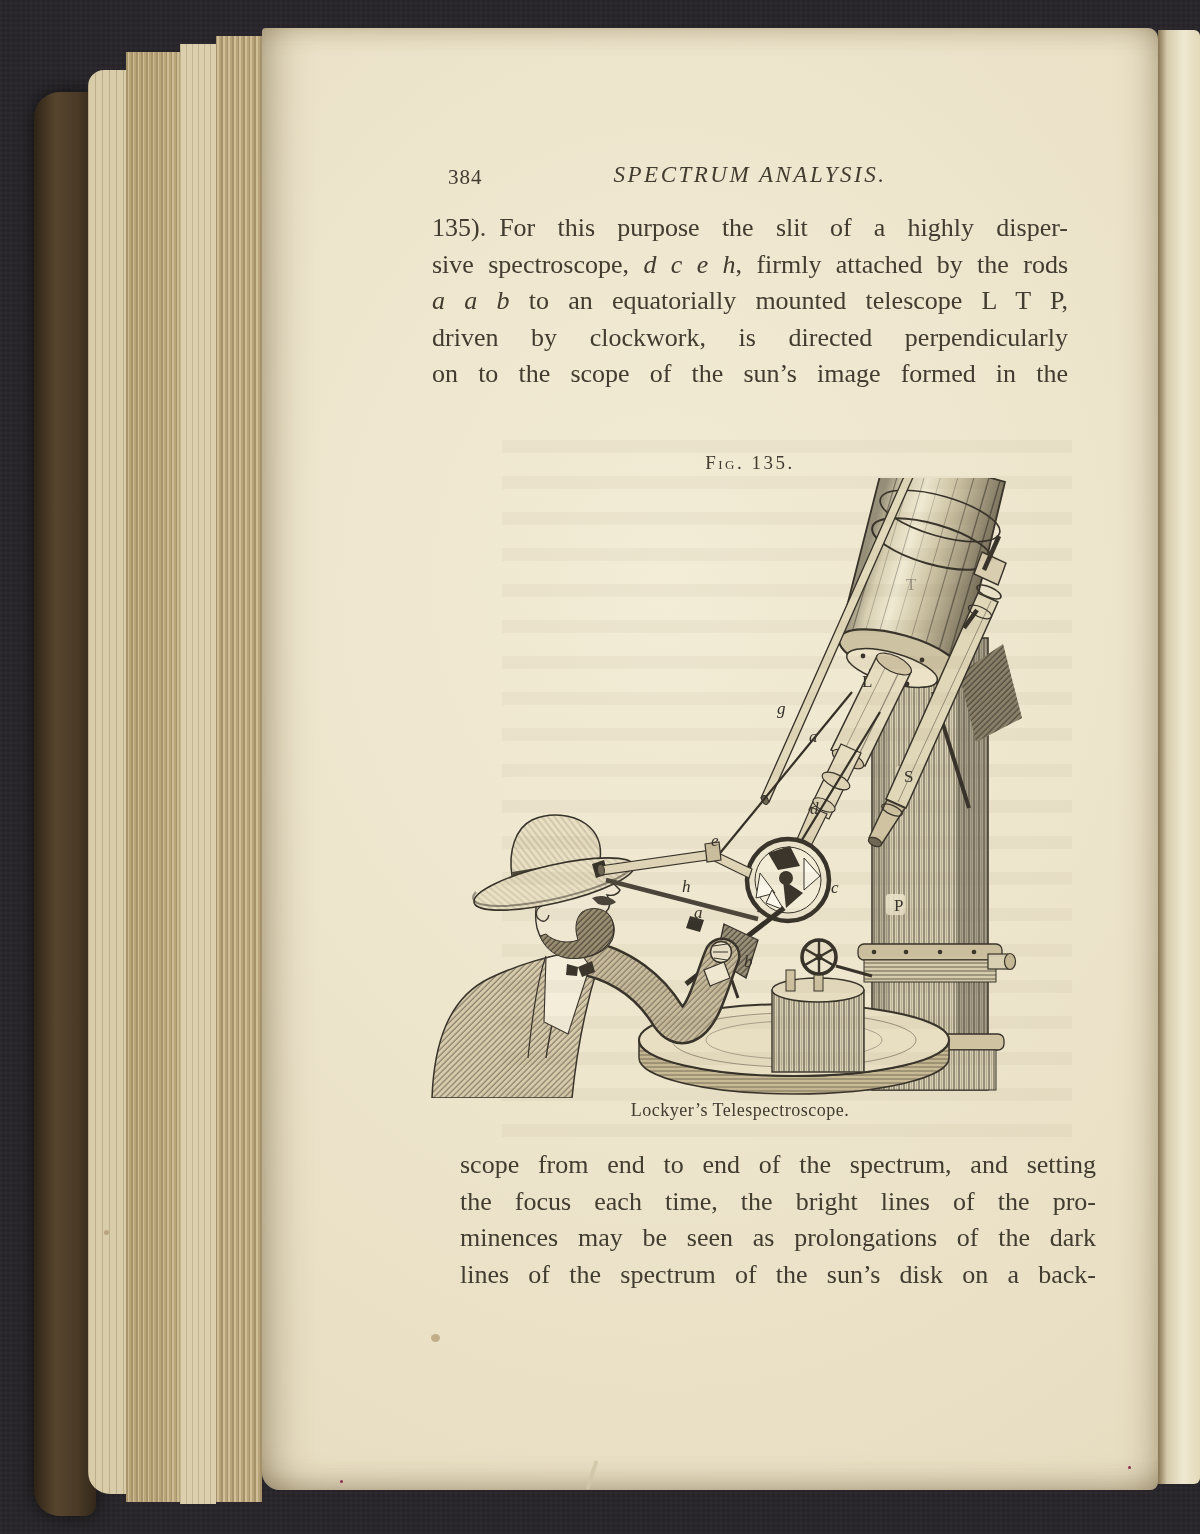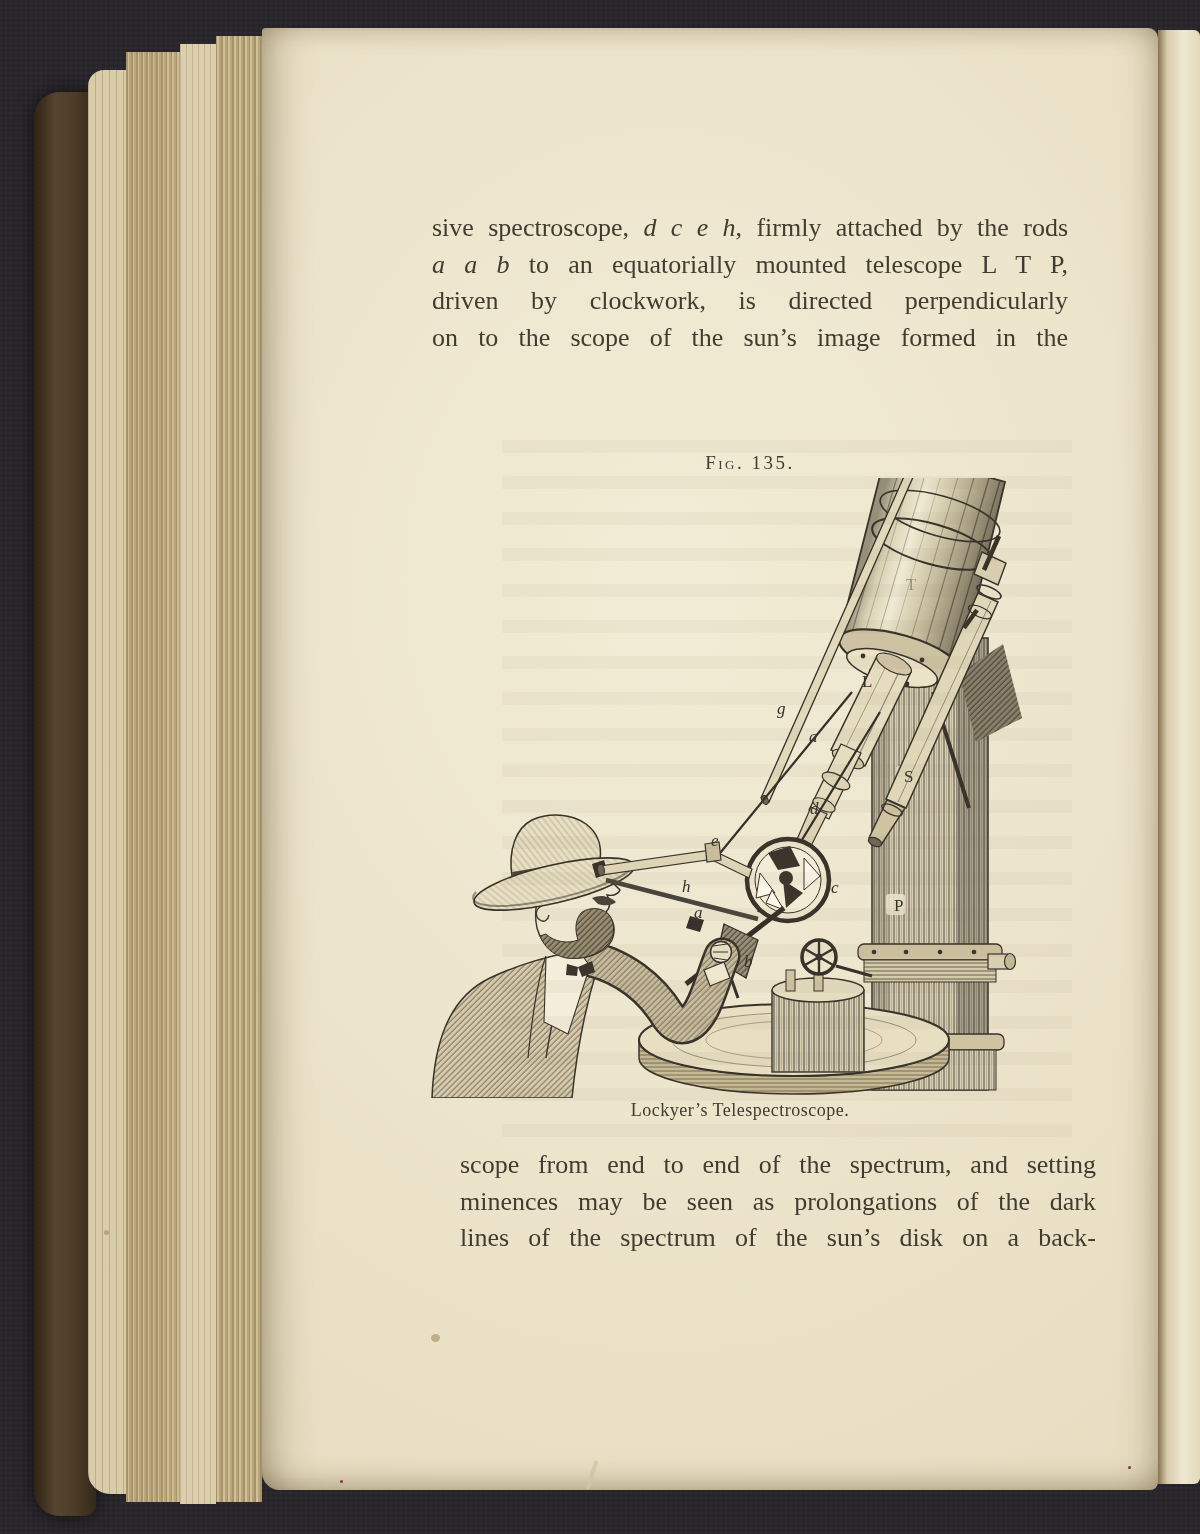--- a/index.html
+++ b/index.html
@@ -73,22 +73,27 @@
 
 <div class="abs cover"></div>
 <div class="abs edge1"></div>
 <div class="abs edge2"></div>
 <div class="abs edge3"></div>
 <div class="abs edge4"></div>
 <div class="abs sliver"></div>
 
 <div class="abs page">
 
+  <div class="runhead-row">
+    <span class="pagenum">384</span>
+    <span class="runtitle">SPECTRUM ANALYSIS.</span>
+  </div>
 
   <div class="para p-top">
+      <div class="tline"><span>135). For this purpose the slit of a highly disper-</span></div>
       <div class="tline"><span>sive spectroscope, </span><span class="it">d c e h</span><span>, firmly attached by the rods</span></div>
       <div class="tline"><span class="it">a a b</span><span> to an equatorially mounted telescope L T P,</span></div>
       <div class="tline"><span>driven by clockwork, is directed perpendicularly</span></div>
       <div class="tline"><span>on to the scope of the sun’s image formed in the</span></div>
     </div>
 
   <div class="fighead">Fig. 135.</div>
 
   <div class="figure-wrap">
   <svg width="600" height="620" viewBox="0 0 600 620">
@@ -284,20 +289,21 @@
           <text x="403" y="415" class="figlabel it">c</text>
           <text x="466" y="433" class="figlabel">P</text>
         </g>
   </svg>
   </div>
 
   <div class="figcaption">Lockyer’s Telespectroscope.</div>
 
   <div class="para p-bottom">
       <div class="tline"><span>scope from end to end of the spectrum, and setting</span></div>
+      <div class="tline"><span>the focus each time, the bright lines of the pro-</span></div>
       <div class="tline"><span>minences may be seen as prolongations of the dark</span></div>
       <div class="tline"><span>lines of the spectrum of the sun’s disk on a back-</span></div>
     </div>
 
   <div class="abs ghost" style="left:240px;top:412px;"></div>
 </div>
 
 <div class="abs fox1"></div>
 <div class="abs fox2"></div>
 <div class="abs thread"></div>

